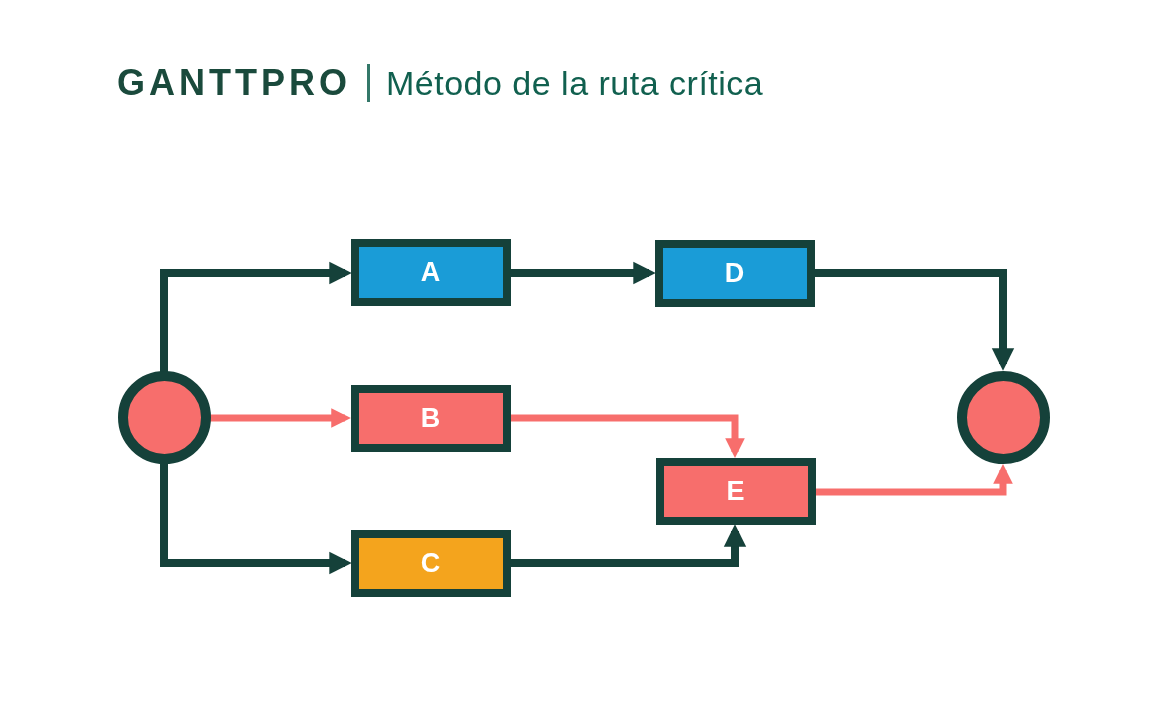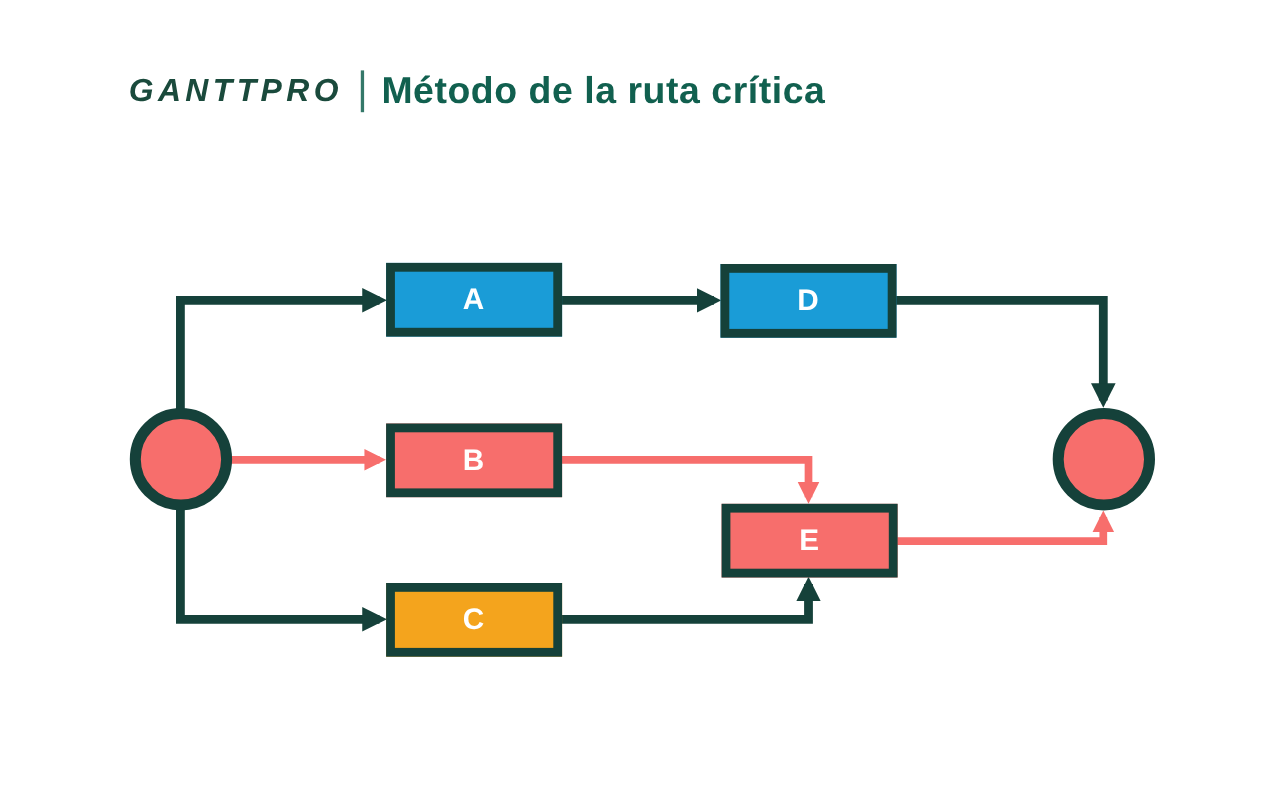--- a/index.html
+++ b/index.html
@@ -9,32 +9,31 @@
     background:var(--color-background,#ffffff);
     font-family:"Liberation Sans",sans-serif;
     overflow:hidden;
   }
   
   .header{
     position:absolute;left:117px;top:58px;height:50px;
     display:flex;align-items:center;gap:16px;
   }
   .brand{
-    font-size:29px;font-weight:800;letter-spacing:4px;
+    font-size:36px;font-weight:800;letter-spacing:4px;
     color:var(--color-brand_green,#1a4a3c);
     line-height:1;
-    font-style:italic;
   }
   .header-divider{
     width:3px;height:38px;
     background:var(--color-title_green,#11604f);
     opacity:.85;
   }
   .title{
-    margin:0;font-size:34px;font-weight:700;
+    margin:0;font-size:34px;font-weight:400;
     color:var(--color-title_green,#11604f);
     line-height:1;letter-spacing:.5px;
   }
   
   .edges{position:absolute;left:0;top:0;width:1170px;height:725px;}
   .edge{fill:none;stroke-linejoin:miter;stroke-linecap:butt;}
   .edge-dark{stroke:var(--color-dark,#15413a);stroke-width:8px;}
   .edge-coral{stroke:var(--color-coral,#f76e6c);stroke-width:7px;}
   .arrow-dark{fill:var(--color-dark,#15413a);}
   .arrow-coral{fill:var(--color-coral,#f76e6c);}

